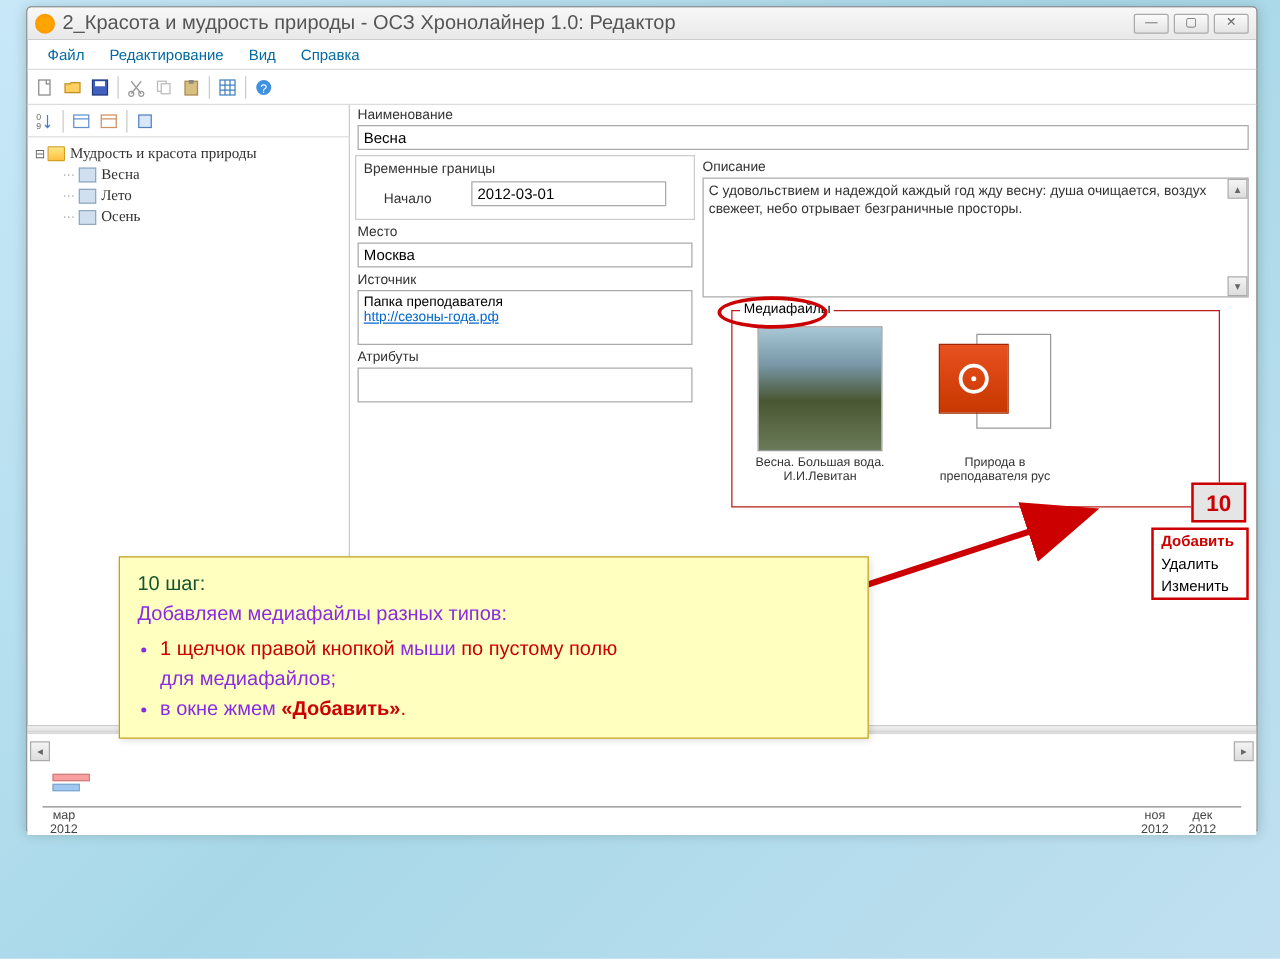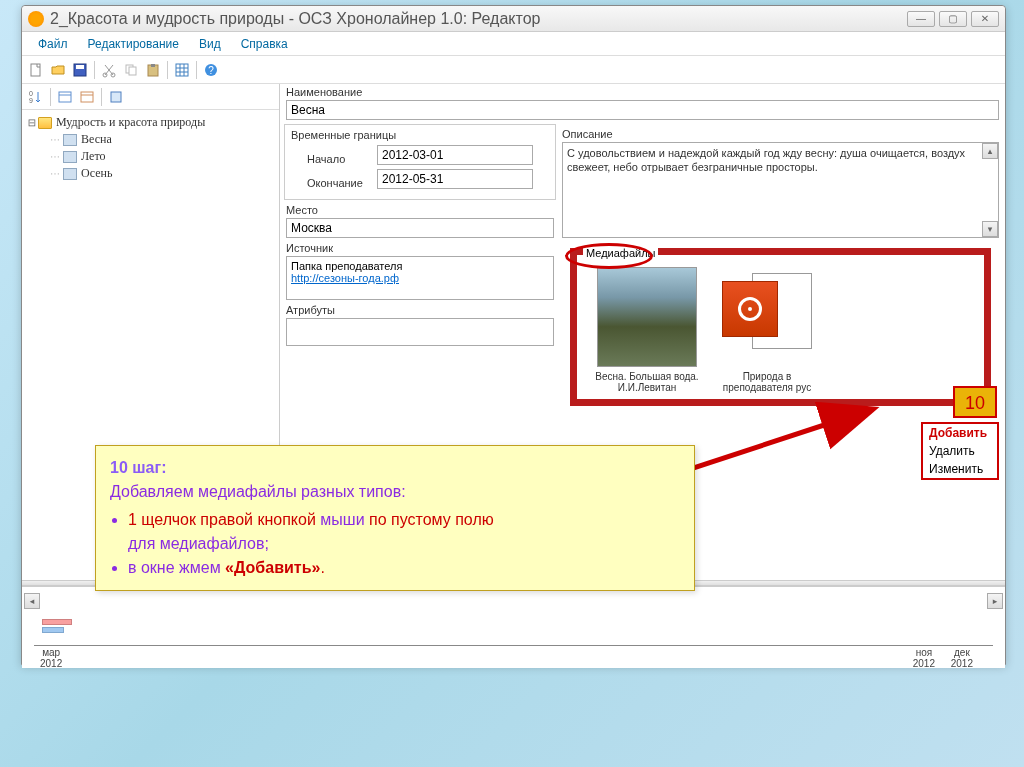--- a/index.html
+++ b/index.html
@@ -32,48 +32,48 @@
   .fs-label { font-size: 11px; color: #333; margin-bottom: 2px; display: block; }
   .fld { width: 100%; border: 1px solid #aaa; padding: 2px 4px; font-size: 12px; background: #fff; }
   .timerow { display: flex; align-items: flex-end; margin: 4px 16px; }
   .timerow .lbl { width: 70px; font-size: 11px; color: #333; }
   .timerow input { flex: 1; }
   .cols { display: flex; }
   .colL { width: 280px; }
   .colR { flex: 1; padding: 2px 6px 2px 2px; }
   .desc-label { font-size: 11px; color: #333; margin: 2px 0; }
   .desc-text { border: 1px solid #aaa; width: 100%; height: 96px; padding: 3px 4px; font-size: 11px; color: #333; line-height: 1.3; position: relative; }
-  .media-area { border: 7px solid #b91c1c; margin: 0 8px; height: 158px; position: relative; }
+  .media-area { border: 1px solid #b91c1c; margin: 0 23px; height: 158px; position: relative; }
   .media-label { position: absolute; top: -8px; left: 6px; background: #fff; font-size: 11px; padding: 0 3px; }
   .circle { position: absolute; top: -12px; left: -12px; width: 88px; height: 26px; border: 3px solid #c00; border-radius: 50%; }
-  .media-items { display: flex; padding: 12px 10px; }
+  .media-items { display: flex; gap: 20px; padding: 12px 10px; }
   .media-item { width: 120px; text-align: center; font-size: 10px; color: #333; }
   .thumb { width: 100px; height: 100px; margin: 0 auto 4px; border: 1px solid #999; background: linear-gradient(180deg,#a8c8d8 0%, #7898a8 30%, #4a5632 60%, #6a7a58 100%); }
   .ppt-thumb { width: 90px; height: 100px; margin: 0 auto 4px; position: relative; }
   .ppt-back { position: absolute; right: 0; top: 6px; width: 60px; height: 76px; border: 1px solid #999; background: #fff; }
   .ppt-front { position: absolute; left: 0; top: 14px; width: 56px; height: 56px; background: linear-gradient(#e85020,#c83800); border: 1px solid #a02800; display: flex; align-items: center; justify-content: center; }
   .ppt-front .o { width: 24px; height: 24px; border: 3px solid #fff; border-radius: 50%; position: relative; }
   .ppt-front .o::after { content:""; position: absolute; left: 7px; top: 7px; width: 4px; height: 4px; background:#fff; border-radius:50%; }
   .source-box { border: 1px solid #aaa; padding: 3px 4px; font-size: 11px; height: 44px; }
   .source-box a { color: #0066cc; }
   .attr-box { border: 1px solid #aaa; height: 28px; margin-top: 2px; }
   .timeline { height: 82px; border-top: 1px solid #ccc; position: relative; background: #fff; }
   .tl-bar { position: absolute; left: 20px; top: 32px; width: 30px; height: 6px; background: #f8a0a0; border: 1px solid #d08080; }
   .tl-bar2 { position: absolute; left: 20px; top: 40px; width: 22px; height: 6px; background: #a0c8f0; border: 1px solid #80a8d0; }
   .tl-line { position: absolute; left: 12px; right: 12px; top: 58px; height: 1px; background: #888; }
   .tl-tick { position: absolute; top: 60px; font-size: 10px; color: #444; text-align: center; }
   .tl-tick .m { display:block; }
   .tl-tick .y { display:block; }
   .panel-split { height: 6px; background: linear-gradient(#f0f0f0,#e0e0e0); border-top: 1px solid #ccc; border-bottom: 1px solid #ccc; text-align:center; font-size:8px; color:#999; line-height:6px; }
   .context-menu { position: absolute; right: 6px; top: 338px; width: 78px; background: #fff; border: 2px solid #c00; z-index: 10; }
-  .cm-badge { position: absolute; top: -38px; right: 0; width: 44px; height: 32px; background: #eab308; border: 2px solid #c00; font-size: 18px; font-weight: normal; color: #c00; text-align: center; line-height: 30px; }
+  .cm-badge { position: absolute; top: -38px; right: 0; width: 44px; height: 32px; background: #e5e5e5; border: 2px solid #c00; font-size: 18px; font-weight: bold; color: #c00; text-align: center; line-height: 30px; }
   .cm-item { font-size: 12px; padding: 2px 6px; cursor: pointer; }
   .cm-item.red { color: #c00; font-weight: bold; }
   .callout { position: absolute; left: 95px; top: 445px; width: 600px; background: #ffffc0; border: 1px solid #c0a020; padding: 10px 14px; font-size: 16px; line-height: 1.5; z-index: 20; box-shadow: 2px 2px 6px rgba(0,0,0,0.15); }
-  .callout .h { color: #8b5cf6; font-weight: bold; }
+  .callout .h { color: #14532d; font-weight: normal; }
   .callout .b { color: #8a2be2; }
   .callout ul { margin-left: 18px; margin-top: 4px; }
   .callout li { color: #8a2be2; }
   .callout .r { color: #c00; }
   .callout .q { color: #c00; font-weight: bold; }
   .arrow { position: absolute; left: 540px; top: 400px; width: 360px; height: 120px; z-index: 15; pointer-events: none; }
   svg.ico { width: 16px; height: 16px; }
   .scrollbtn { width:16px; height:16px; border:1px solid #aaa; background:linear-gradient(#f4f4f4,#ddd); position:absolute; font-size:9px; text-align:center; line-height:14px; color:#666; }
 </style>
 </head>
@@ -211,24 +211,20 @@
         <span class="fs-label">Наименование</span>
         <input class="fld" value="Весна" style="">
       </div>
       <div class="cols">
         <div class="colL">
           <div class="fieldset">
             <span class="fs-label">Временные границы</span>
             <div class="timerow">
               <span class="lbl">Начало</span>
               <input class="fld" value="2012-03-01" style="">
-            </div>
-            <div class="timerow">
-              <span class="lbl">Окончание</span>
-              <input class="fld" value="2012-05-31" style="">
             </div>
           </div>
           <div style="padding:2px 6px;">
             <span class="fs-label">Место</span>
             <input class="fld" value="Москва" style="">
           </div>
           <div style="padding:2px 6px;">
             <span class="fs-label">Источник</span>
             <div class="source-box">
               <span>Папка преподавателя</span><br>

